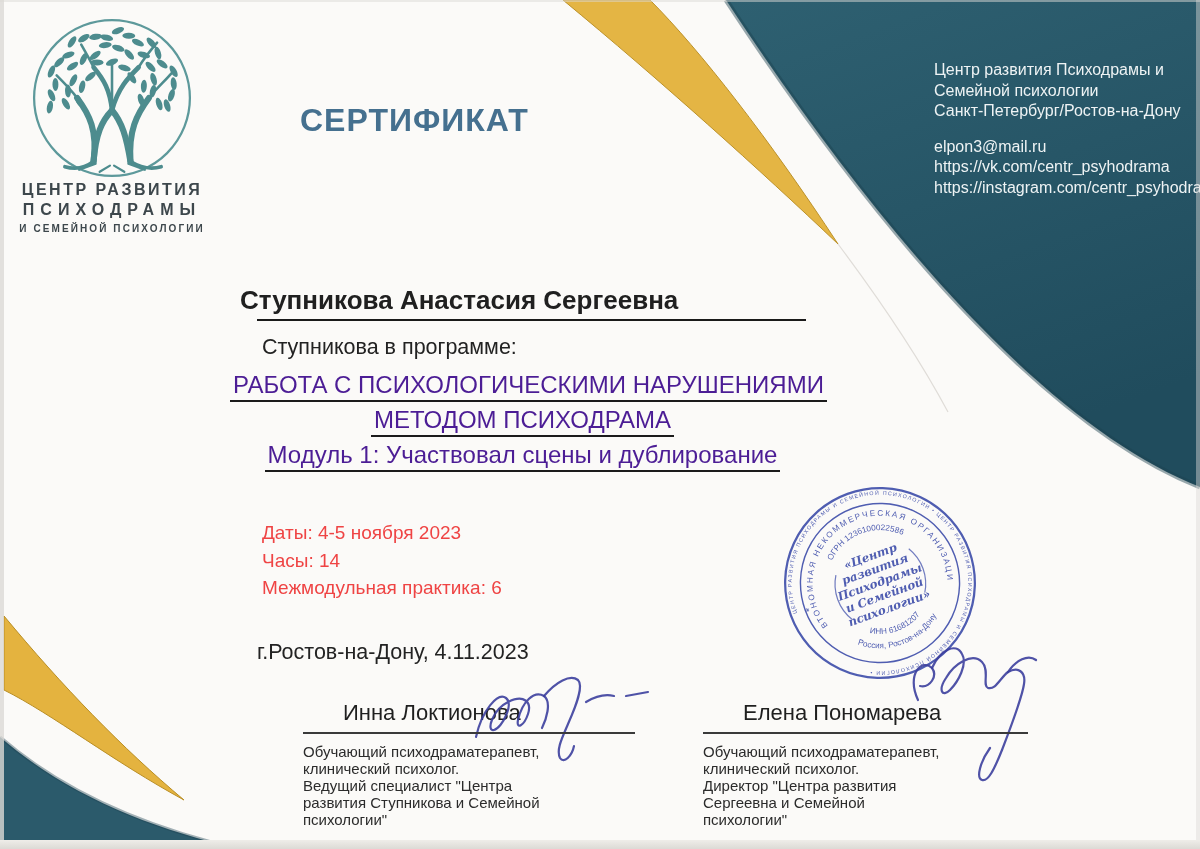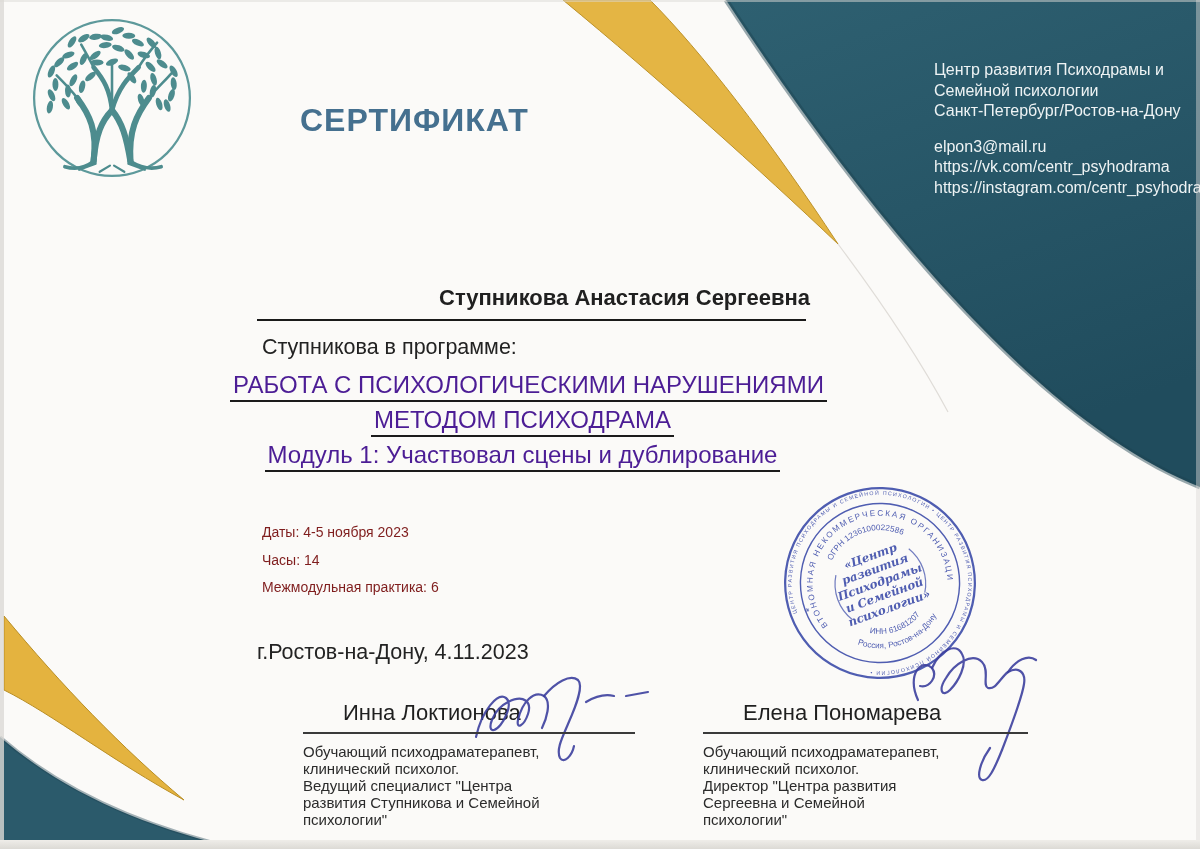--- a/index.html
+++ b/index.html
@@ -13,27 +13,27 @@
   .logo-text{width:186px;text-align:center;color:#3d474c;font-weight:700;}
   .logo-l1{font-size:16px;letter-spacing:2.5px;}
   .logo-l2{font-size:16px;letter-spacing:6px;margin-top:2px;}
   .logo-l3{font-size:10px;letter-spacing:2.1px;margin-top:4px;font-weight:600;}
   
   .title{font-size:32px;font-weight:700;letter-spacing:1px;color:var(--title-blue,#45708f);}
   
   .contact{color:#eef3f4;font-size:16px;line-height:20.5px;white-space:nowrap;}
   .contact .gap{height:15px;}
   
-  .name{width:570px;text-align:right;font-size:22px;font-weight:700;color:#202020;}
+  .name{width:570px;text-align:left;font-size:26px;font-weight:700;color:#202020;}
   .rule{background:#1a1a1a;height:2px;}
   .intro{font-size:21.5px;color:#222;}
   .program{width:585px;text-align:center;color:#4c1d95;}
   .program div{margin-bottom:4px;white-space:nowrap;}
   .program span{display:inline-block;font-size:24px;border-bottom:2px solid #1b1b1b;padding:0 3px 1px 3px;}
-  .details{font-size:14px;line-height:27.5px;color:#7f1d1d;}
+  .details{font-size:19px;line-height:27.5px;color:#ef4444;}
   .place{font-size:21.5px;color:#232323;}
   
   .sig-name{font-size:22px;color:#1f1f1f;margin-left:40px;}
   .sig-role{font-size:15px;line-height:16.9px;color:#2b2b2b;}
   .sig-line{background:#3a3a3a;height:2px;}
   .sig-svg path{stroke:var(--sign-blue,#3c3f9d);fill:none;stroke-width:2.2;stroke-linecap:round;opacity:.9;}
   
   .stamp-svg{opacity:.92;}
   .stamp-svg text{fill:var(--stamp-blue,#4150ab);}
   .stamp-svg .ring{font-size:5.2px;letter-spacing:1.2px;}
@@ -126,20 +126,25 @@
         <ellipse cx="111.1" cy="68.5" rx="6.3" ry="2.9" fill="var(--logo-teal,#4d8c8e)" transform="rotate(93 111.1 68.5)"></ellipse>
         <ellipse cx="99.4" cy="60.3" rx="6.3" ry="2.9" fill="var(--logo-teal,#4d8c8e)" transform="rotate(55 99.4 60.3)"></ellipse>
         <ellipse cx="92.1" cy="50.7" rx="6.3" ry="2.9" fill="var(--logo-teal,#4d8c8e)" transform="rotate(16 92.1 50.7)"></ellipse>
         <ellipse cx="80.0" cy="45.0" rx="6.3" ry="2.9" fill="var(--logo-teal,#4d8c8e)" transform="rotate(-22 80.0 45.0)"></ellipse>
         <ellipse cx="65.4" cy="45.3" rx="6.3" ry="2.9" fill="var(--logo-teal,#4d8c8e)" transform="rotate(0 65.4 45.3)"></ellipse>
         <ellipse cx="59.0" cy="59.0" rx="6.3" ry="2.9" fill="var(--logo-teal,#4d8c8e)" transform="rotate(-39 59.0 59.0)"></ellipse>
         <ellipse cx="50.8" cy="69.0" rx="6.3" ry="2.9" fill="var(--logo-teal,#4d8c8e)" transform="rotate(-77 50.8 69.0)"></ellipse>
         <ellipse cx="47.7" cy="82.9" rx="6.3" ry="2.9" fill="var(--logo-teal,#4d8c8e)" transform="rotate(-116 47.7 82.9)"></ellipse>
       </g>
   </svg>
+  <div class="abs logo-text" style="left:19px;top:181px;">
+    <div class="logo-l1">ЦЕНТР РАЗВИТИЯ</div>
+    <div class="logo-l2">ПСИХОДРАМЫ</div>
+    <div class="logo-l3">И СЕМЕЙНОЙ ПСИХОЛОГИИ</div>
+  </div>
 
   <div class="abs title" style="left:300px;top:102px;">СЕРТИФИКАТ</div>
 
   <div class="abs contact" style="left:934px;top:60px;">
     <div>Центр развития Психодрамы и</div>
     <div>Семейной психологии</div>
     <div>Санкт-Петербург/Ростов-на-Дону</div>
     <div class="gap"></div>
     <div>elpon3@mail.ru</div>
     <div>https://vk.com/centr_psyhodrama</div>

